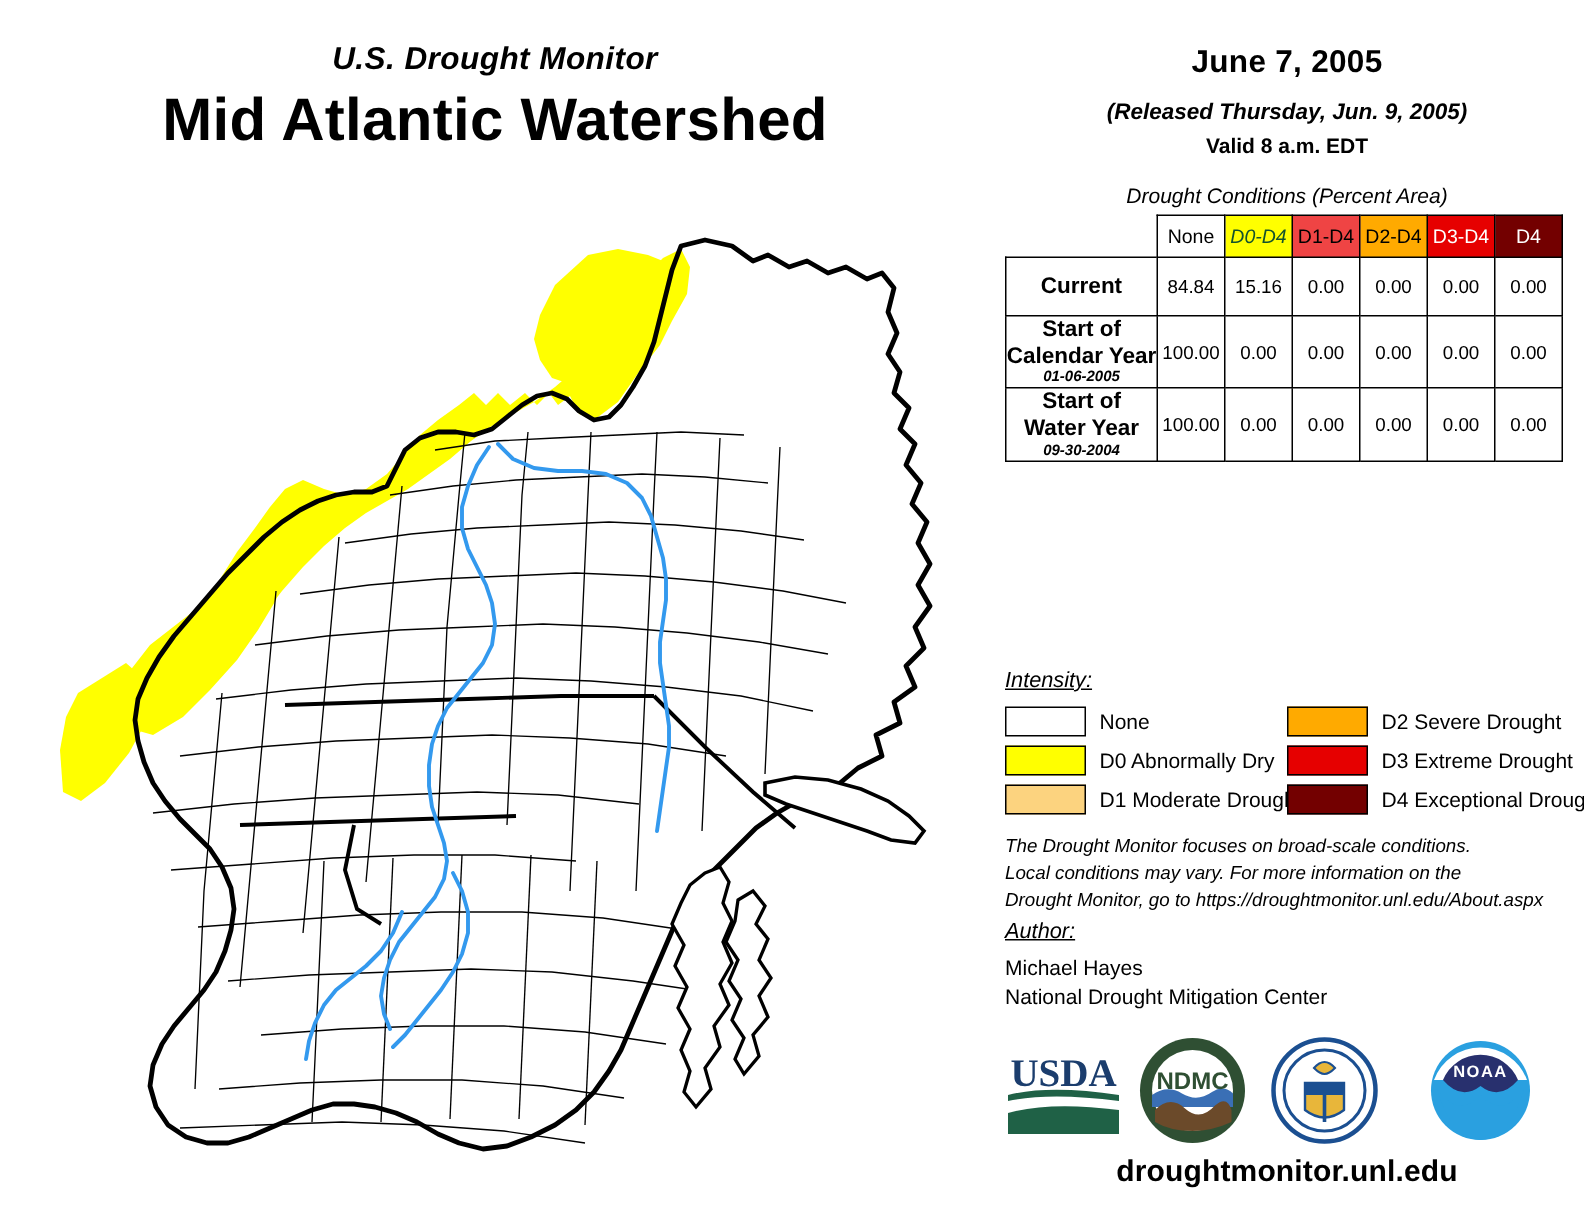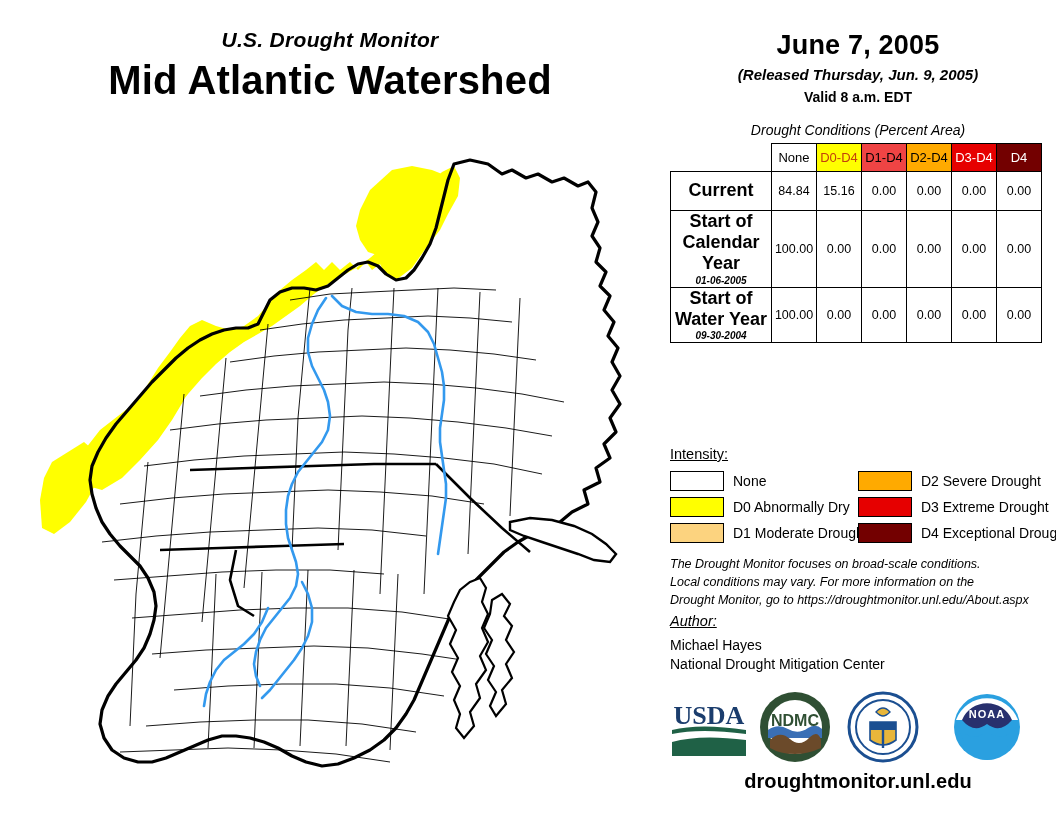--- a/index.html
+++ b/index.html
@@ -15,49 +15,49 @@
   #kicker{font-size:21px;font-weight:bold;font-style:italic;letter-spacing:.3px;}
   #main-title{font-size:40px;font-weight:bold;margin-top:6px;letter-spacing:.2px;}
 
   
   #map-panel{position:absolute;left:40px;top:130px;width:620px;height:640px;}
   #map-svg{display:block;width:620px;height:640px;}
 
   
   #right{position:absolute;left:660px;top:0;width:396px;height:816px;}
   #date-title{position:absolute;left:0;top:30px;width:396px;text-align:center;
-              font-size:27px;font-weight:bold;letter-spacing:.2px;}
+              font-size:21px;font-weight:bold;letter-spacing:.2px;}
   #released{position:absolute;left:0;top:66px;width:396px;text-align:center;
             font-size:15px;font-weight:bold;font-style:italic;}
   #valid{position:absolute;left:0;top:89px;width:396px;text-align:center;
          font-size:14px;font-weight:bold;}
   #table-caption{position:absolute;left:0;top:122px;width:396px;text-align:center;
                  font-size:14px;font-style:italic;}
 
   
   #cond-table{position:absolute;left:10px;top:143px;border-collapse:collapse;
               table-layout:fixed;}
   #cond-table td,#cond-table th{border:1.6px solid #000;text-align:center;
               font-size:12.5px;padding:0;vertical-align:middle;}
   #cond-table thead th{height:27px;font-weight:normal;font-size:13px;}
   #cond-table .corner{border:none;}
   .lblcell{width:100px;padding:3px 2px;}
-  .lbl-main{font-size:18px;font-weight:bold;line-height:1.18;}
+  .lbl-main{font-size:15px;font-weight:bold;line-height:1.18;}
   .lbl-sub{font-size:10px;font-style:italic;font-weight:bold;line-height:1.2;}
   .numcell{width:44px;height:38px;font-size:13px;}
   .h-none{background:#ffffff;color:#000;}
-  .h-d0{background:#ffff00;color:#c2410c;}
+  .h-d0{background:#ffff00;color:#14532d;font-style:italic;}
   .h-d1{background:#ef4444;color:#000;}
   .h-d2{background:#ffaa00;color:#000;}
   .h-d3{background:#e60000;color:#fff;}
   .h-d4{background:#730000;color:#fff;}
 
   
   #intensity-title{position:absolute;left:10px;top:446px;font-size:14.5px;
-                   text-decoration:underline;}
+                   font-style:italic;text-decoration:underline;}
   #legend{position:absolute;left:10px;top:468px;width:380px;}
   .leg-col{position:absolute;top:0;}
   .leg-col.a{left:0;}
   .leg-col.b{left:188px;}
   .leg-row{display:flex;align-items:center;height:26px;}
   .sw{width:52px;height:18px;border:1.4px solid #000;margin-right:9px;flex:none;}
   .leg-lbl{font-size:14px;white-space:nowrap;}
 
   
   #disclaimer{position:absolute;left:10px;top:556px;width:380px;

